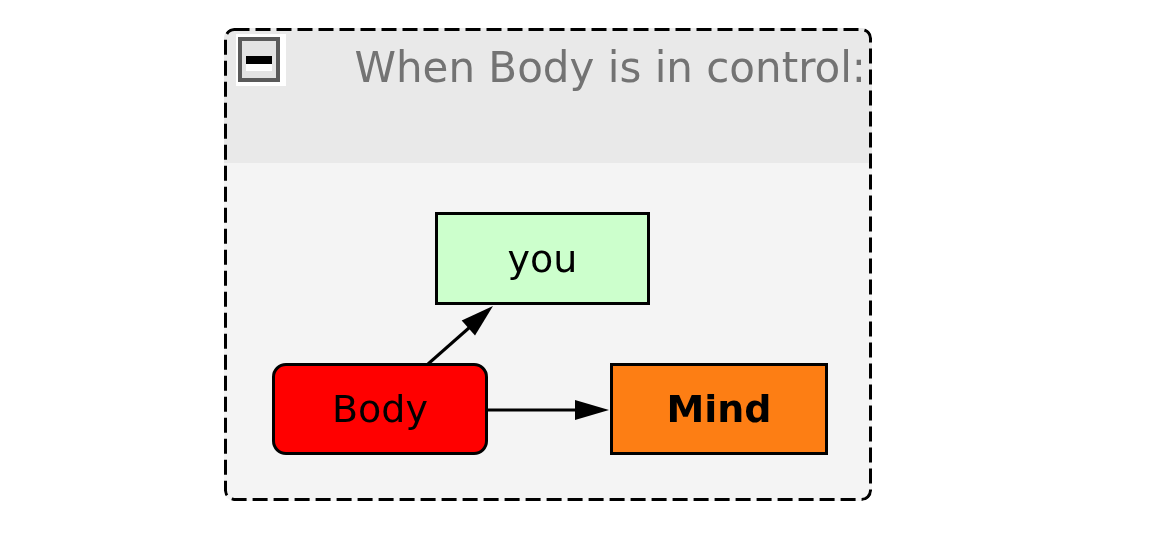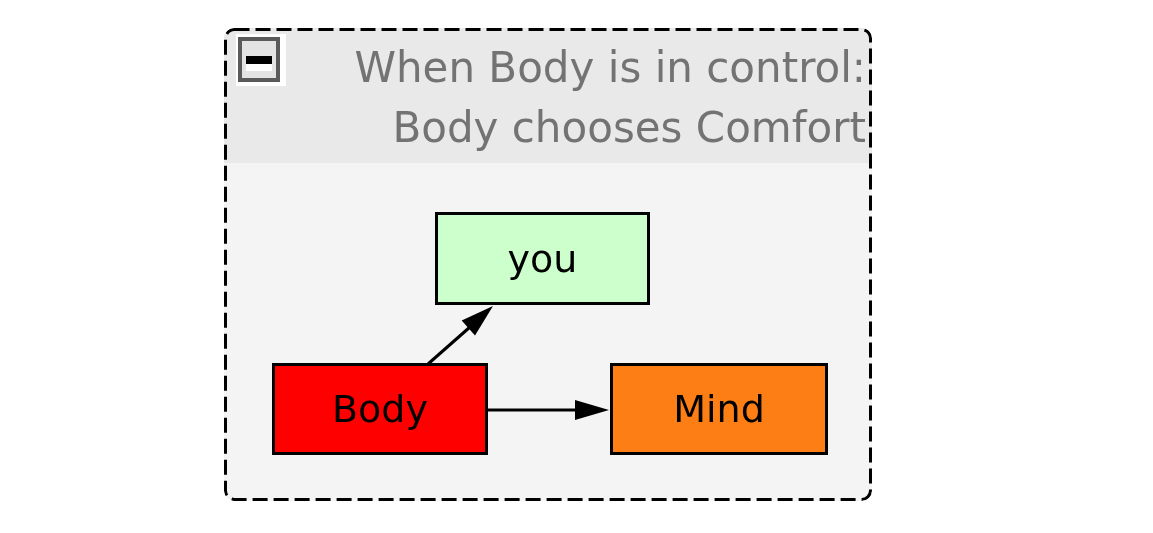--- a/index.html
+++ b/index.html
@@ -87,41 +87,40 @@
     border: 3px solid #000000;
     box-sizing: border-box;
     display: flex;
     align-items: center;
     justify-content: center;
     font-size: 38px;
     color: #000000;
     cursor: pointer;
   }
   .node-you  { left: 211px; top: 184px; width: 215px; height: 93px; }
-  .node-body { left:  48px; top: 335px; width: 216px; height: 92px; }
-  .node-mind { left: 386px; top: 335px; width: 218px; height: 92px; }
+  .node-body { left:  48px; top: 335px; width: 216px; height: 92px; border-radius: 14px; }
+  .node-mind { left: 386px; top: 335px; width: 218px; height: 92px; font-weight: bold; }
 
   
   .overlay {
     position: absolute;
     left: 0; top: 0;
     width: 648px;
     height: 473px;
     pointer-events: none;
   }
 </style>
 </head>
 <body>
 
 <div class="panel">
 
   <div class="panel-header">
     <div class="panel-title">
       <div>When Body is in control:</div>
-      <div>Body chooses Comfort</div>
     </div>
   </div>
 
   <button class="collapse-btn">
     <span class="frame">
       <span class="minus-black"></span>
       <span class="minus-white"></span>
     </span>
   </button>
 

